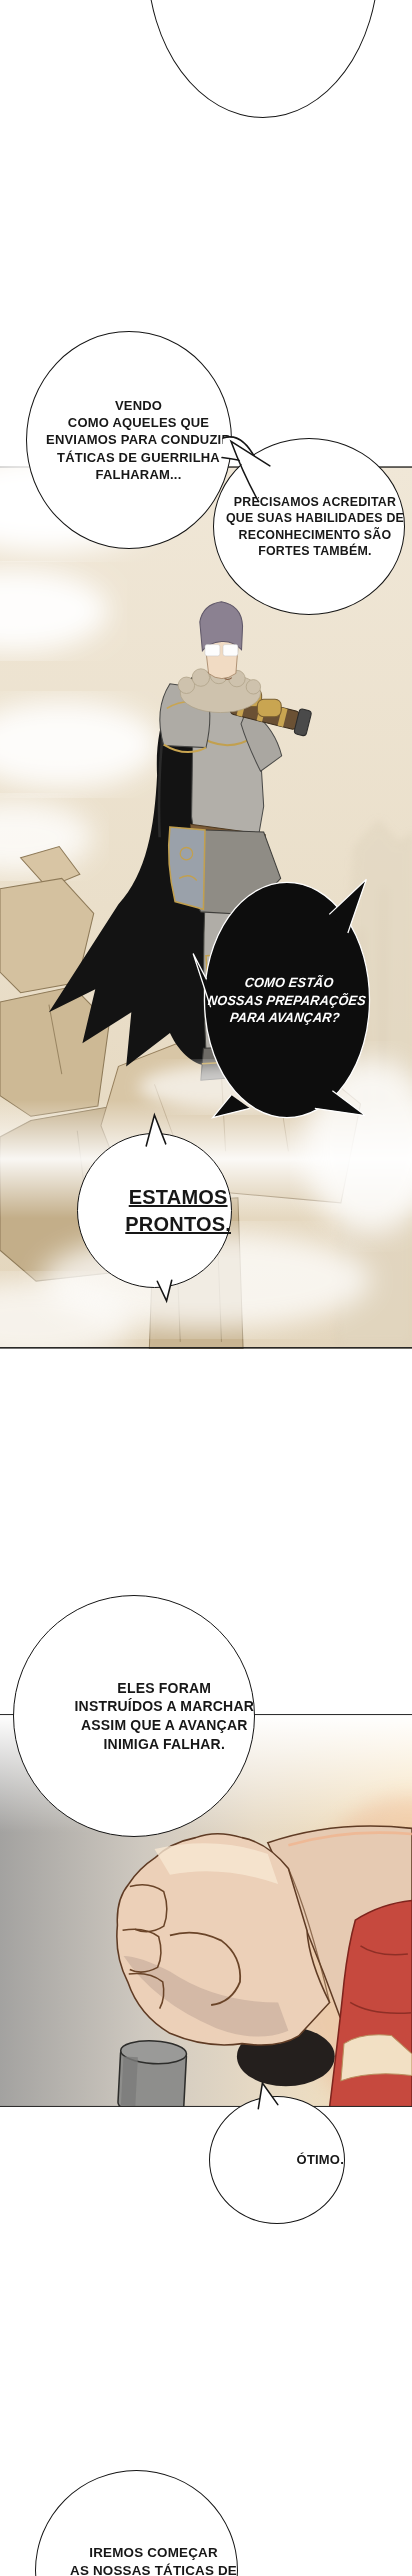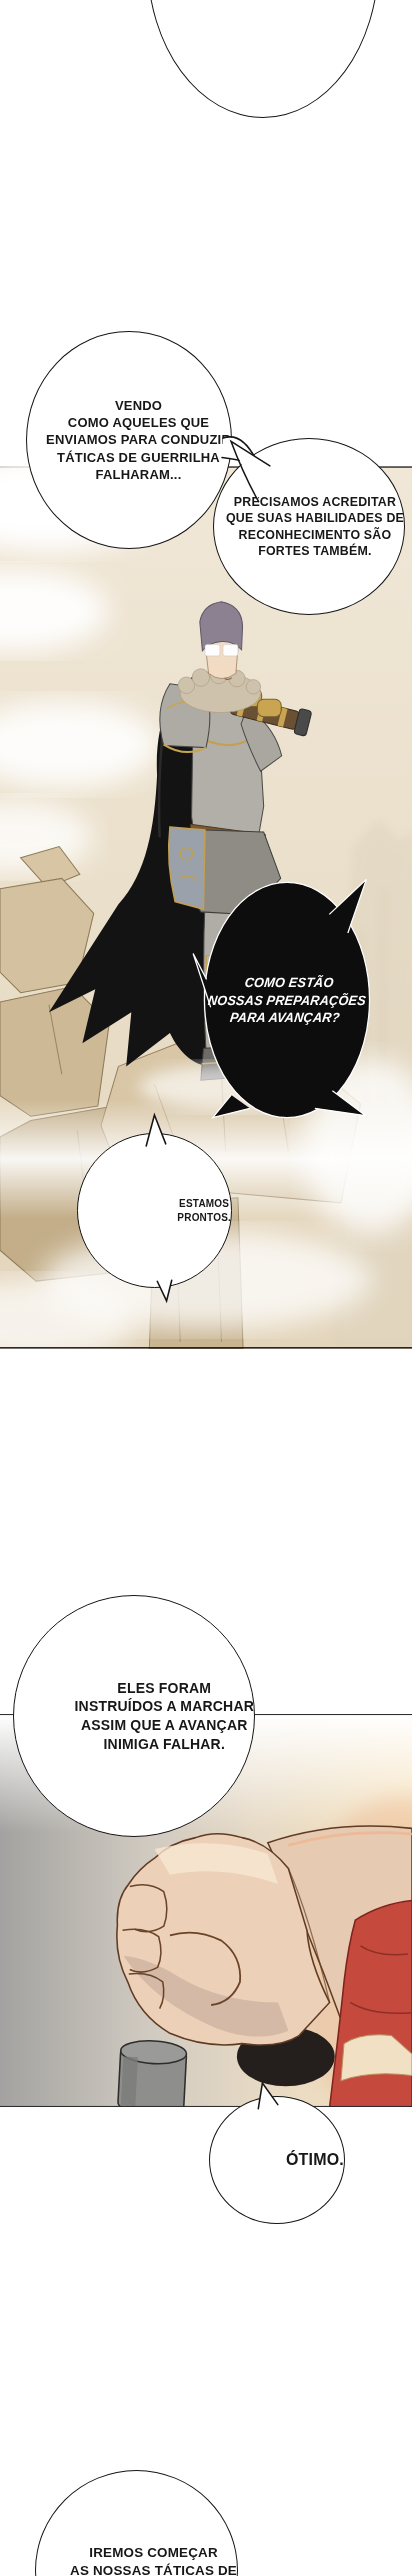--- a/index.html
+++ b/index.html
@@ -178,21 +178,21 @@
       <path d="M76,436 L40,480 L112,462 Z" fill="#0d0d0d"></path>
       <path d="M76,436 L40,480 L112,462" fill="none" stroke="#ffffff" stroke-width="2.5"></path>
       <path d="M272,428 L336,476 L238,462 Z" fill="#0d0d0d"></path>
       <path d="M272,428 L336,476 L238,462" fill="none" stroke="#ffffff" stroke-width="2.5"></path>
     </svg>
     <div class="btxt" style="font-size:13.4px;">COMO ESTÃO
 NOSSAS PREPARAÇÕES
 PARA AVANÇAR?</div>
   </div>
 
-  <div class="bubble" style="left:77px;top:1133px;width:155px;height:155px;font-size:10px;">
+  <div class="bubble" style="left:77px;top:1133px;width:155px;height:155px;font-size:20px;text-decoration:underline;">
     <span class="btxt">ESTAMOS
 PRONTOS.</span>
   </div>
   <svg class="tail" style="left:139px;top:1112px;" width="36" height="36" viewBox="0 0 70 70">
     <path d="M30,6 L14,66 L52,62 Z" fill="#ffffff"></path>
     <path d="M14,66 L30,6 L52,62" fill="none" stroke="#151515" stroke-width="3" stroke-linecap="round"></path>
   </svg>
   <svg class="tail" style="left:149px;top:1272px;" width="31" height="32" viewBox="0 0 60 62">
     <path d="M16,18 L44,16 L34,56 Z" fill="#ffffff"></path>
     <path d="M16,18 L34,56 L44,16" fill="none" stroke="#151515" stroke-width="3" stroke-linecap="round"></path>
@@ -250,21 +250,21 @@
 
       <g>
         <path d="M690,400 Q740,368 800,362 L800,763 L640,763 Q660,600 668,520 Q676,450 690,400 Z" fill="#c6493e" stroke="#7e241d" stroke-width="3"></path>
         <path d="M700,450 Q732,472 792,466 M680,560 Q722,586 800,580" stroke="#8e2f26" stroke-width="3" fill="none"></path>
         <path d="M668,640 Q700,618 760,624 L800,660 L800,702 Q720,692 662,712 Z" fill="#f2e0c4" stroke="#b98f5e" stroke-width="2"></path>
       </g>
       <rect x="0" y="761" width="800" height="2" fill="#2a2a2a"></rect>
     </svg>
   </div>
 
-  <div class="bubble" style="left:209px;top:2096px;width:136px;height:128px;font-size:16px;">
+  <div class="bubble" style="left:209px;top:2096px;width:136px;height:128px;font-size:13px;">
     <span class="btxt">ÓTIMO.</span>
   </div>
   <svg class="tail" style="left:248px;top:2081px;" width="36" height="37" viewBox="0 0 70 72">
     <path d="M28,4 L20,54 L58,46 Z" fill="#ffffff"></path>
     <path d="M20,54 L28,4 L58,46" fill="none" stroke="#151515" stroke-width="3" stroke-linecap="round"></path>
   </svg>
 
   <div class="bubble" style="left:35px;top:2470px;width:203px;height:201px;font-size:13.4px;">
     <span class="btxt">IREMOS COMEÇAR
 AS NOSSAS TÁTICAS DE

